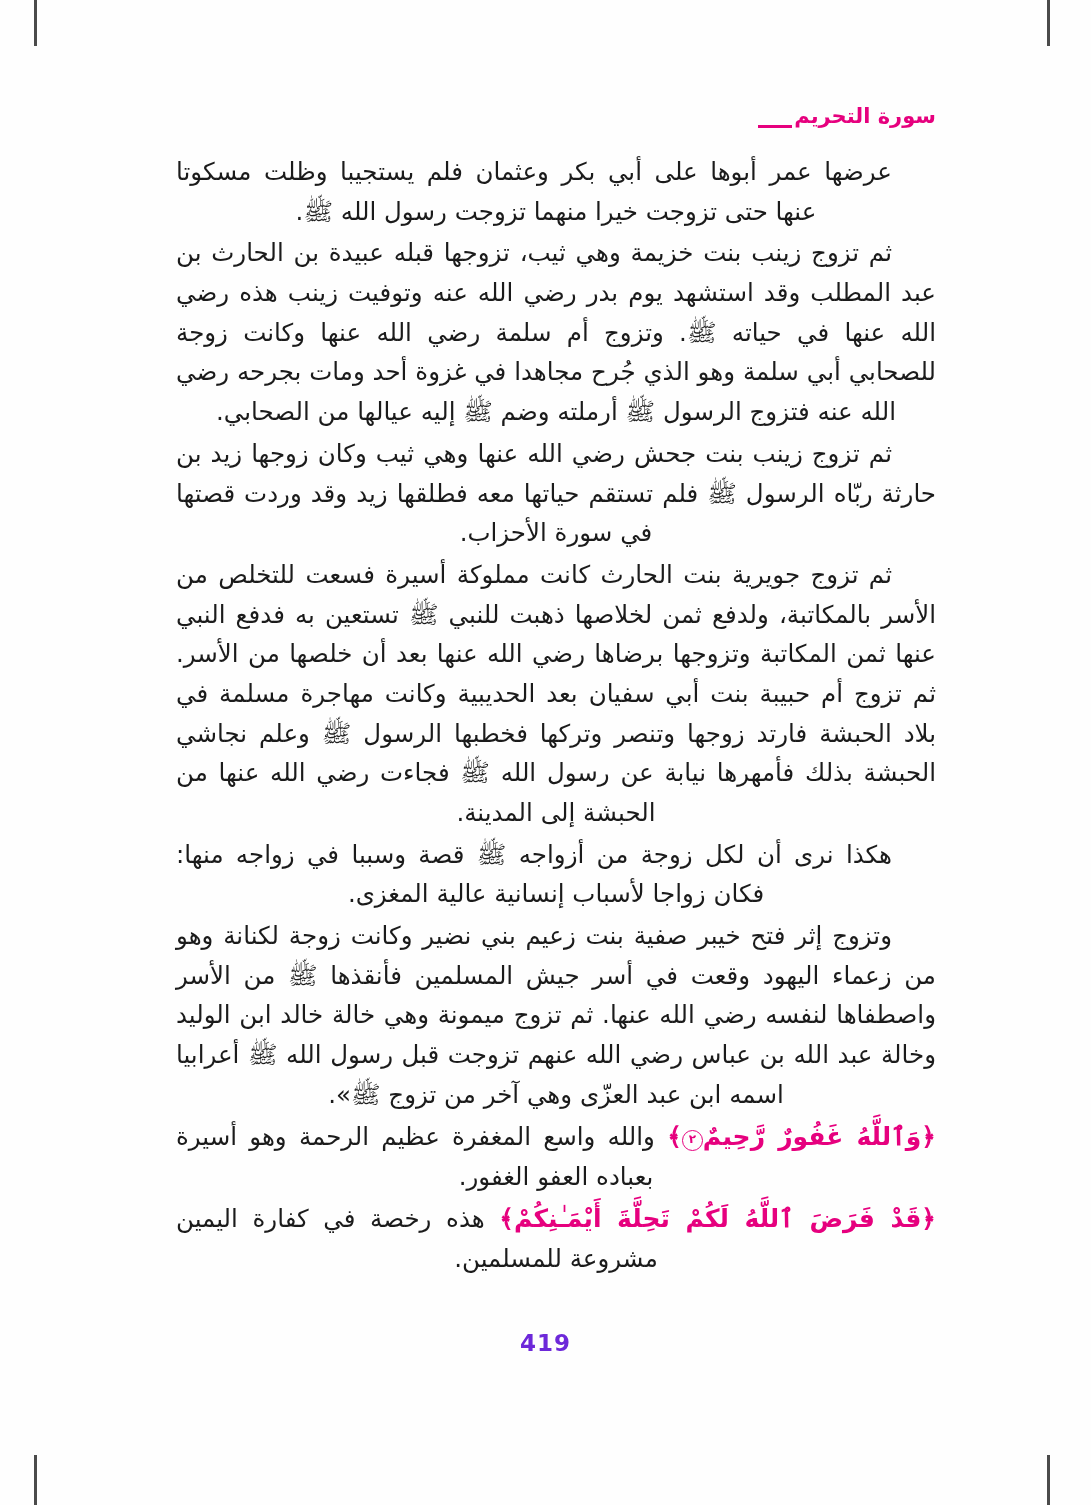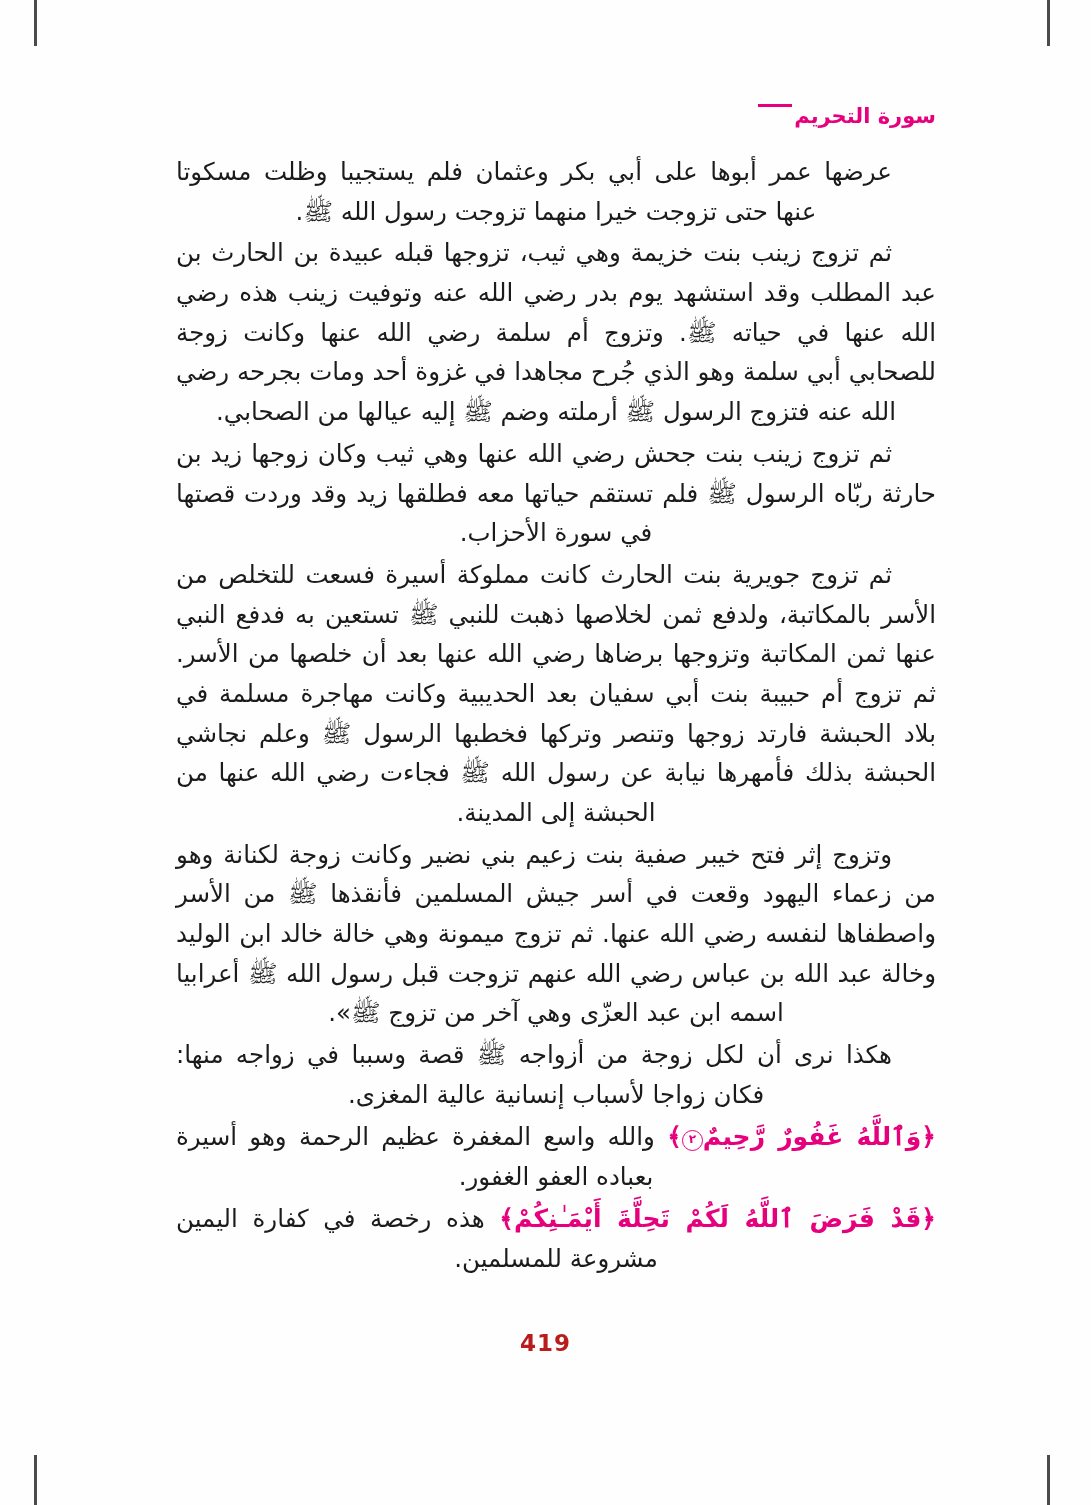--- a/index.html
+++ b/index.html
@@ -39,21 +39,21 @@
     top: 0;
     bottom: 0;
   }
 
   
   .running-head {
     position: absolute;
     top: 104px;
     right: 0;
     display: flex;
-    align-items: flex-start;
+    align-items: flex-end;
     gap: 2px;
     direction: rtl;
   }
   .running-head .rh-title {
     color: #e6007e;
     font-size: 21px;
     font-weight: bold;
     letter-spacing: 0.5px;
   }
   .running-head .rh-rule {
@@ -111,21 +111,21 @@
   }
 
   
   .folio {
     position: absolute;
     top: 1330px;
     left: 0;
     right: 0;
     text-align: center;
     font-size: 23px;
-    color: #b91c1c;
+    color: #6d28d9;
     font-weight: bold;
     letter-spacing: 1px;
   }
 </style>
 </head>
 <body>
 
 <div class="page">
 
   <div class="edge-mark edge-top-left"></div>
@@ -143,23 +143,23 @@
     <div class="body-text">
 
       <p class="para last-centered">عرضها عمر أبوها على أبي بكر وعثمان فلم يستجيبا وظلت مسكوتا عنها حتى تزوجت خيرا منهما تزوجت رسول الله ﷺ.</p>
 
       <p class="para last-centered">ثم تزوج زينب بنت خزيمة وهي ثيب، تزوجها قبله عبيدة بن الحارث بن عبد المطلب وقد استشهد يوم بدر رضي الله عنه وتوفيت زينب هذه رضي الله عنها في حياته ﷺ. وتزوج أم سلمة رضي الله عنها وكانت زوجة للصحابي أبي سلمة وهو الذي جُرح مجاهدا في غزوة أحد ومات بجرحه رضي الله عنه فتزوج الرسول ﷺ أرملته وضم ﷺ إليه عيالها من الصحابي.</p>
 
       <p class="para last-centered">ثم تزوج زينب بنت جحش رضي الله عنها وهي ثيب وكان زوجها زيد بن حارثة ربّاه الرسول ﷺ فلم تستقم حياتها معه فطلقها زيد وقد وردت قصتها في سورة الأحزاب.</p>
 
       <p class="para last-centered">ثم تزوج جويرية بنت الحارث كانت مملوكة أسيرة فسعت للتخلص من الأسر بالمكاتبة، ولدفع ثمن لخلاصها ذهبت للنبي ﷺ تستعين به فدفع النبي عنها ثمن المكاتبة وتزوجها برضاها رضي الله عنها بعد أن خلصها من الأسر. ثم تزوج أم حبيبة بنت أبي سفيان بعد الحديبية وكانت مهاجرة مسلمة في بلاد الحبشة فارتد زوجها وتنصر وتركها فخطبها الرسول ﷺ وعلم نجاشي الحبشة بذلك فأمهرها نيابة عن رسول الله ﷺ فجاءت رضي الله عنها من الحبشة إلى المدينة.</p>
 
+      <p class="para last-centered">هكذا نرى أن لكل زوجة من أزواجه ﷺ قصة وسببا في زواجه منها: فكان زواجا لأسباب إنسانية عالية المغزى.</p>
+
       <p class="para last-centered">وتزوج إثر فتح خيبر صفية بنت زعيم بني نضير وكانت زوجة لكنانة وهو من زعماء اليهود وقعت في أسر جيش المسلمين فأنقذها ﷺ من الأسر واصطفاها لنفسه رضي الله عنها. ثم تزوج ميمونة وهي خالة خالد ابن الوليد وخالة عبد الله بن عباس رضي الله عنهم تزوجت قبل رسول الله ﷺ أعرابيا اسمه ابن عبد العزّى وهي آخر من تزوج ﷺ».</p>
-
-      <p class="para last-centered">هكذا نرى أن لكل زوجة من أزواجه ﷺ قصة وسببا في زواجه منها: فكان زواجا لأسباب إنسانية عالية المغزى.</p>
 
       <p class="para no-indent last-centered">
         <span class="quran">﴿وَٱللَّهُ غَفُورٌ رَّحِيمٌ</span><span class="ayah-num">٢</span><span class="quran">﴾</span>
         <span>والله واسع المغفرة عظيم الرحمة وهو أسيرة بعباده العفو الغفور.</span>
       </p>
 
       <p class="para no-indent last-centered">
         <span class="quran">﴿قَدْ فَرَضَ ٱللَّهُ لَكُمْ تَحِلَّةَ أَيْمَـٰنِكُمْ﴾</span>
         <span>هذه رخصة في كفارة اليمين مشروعة للمسلمين.</span>
       </p>

